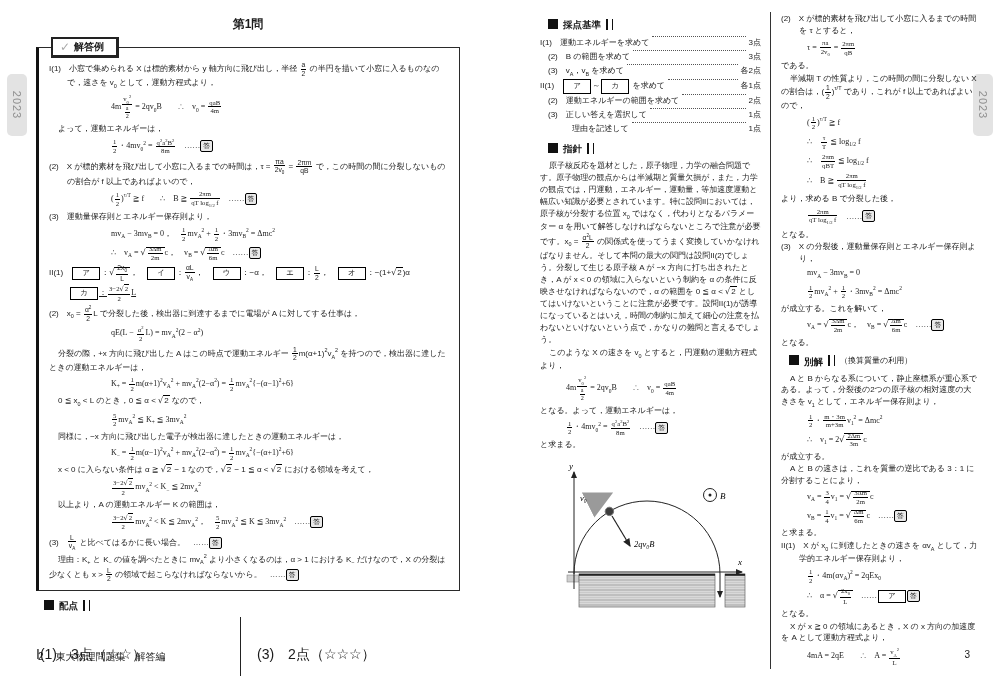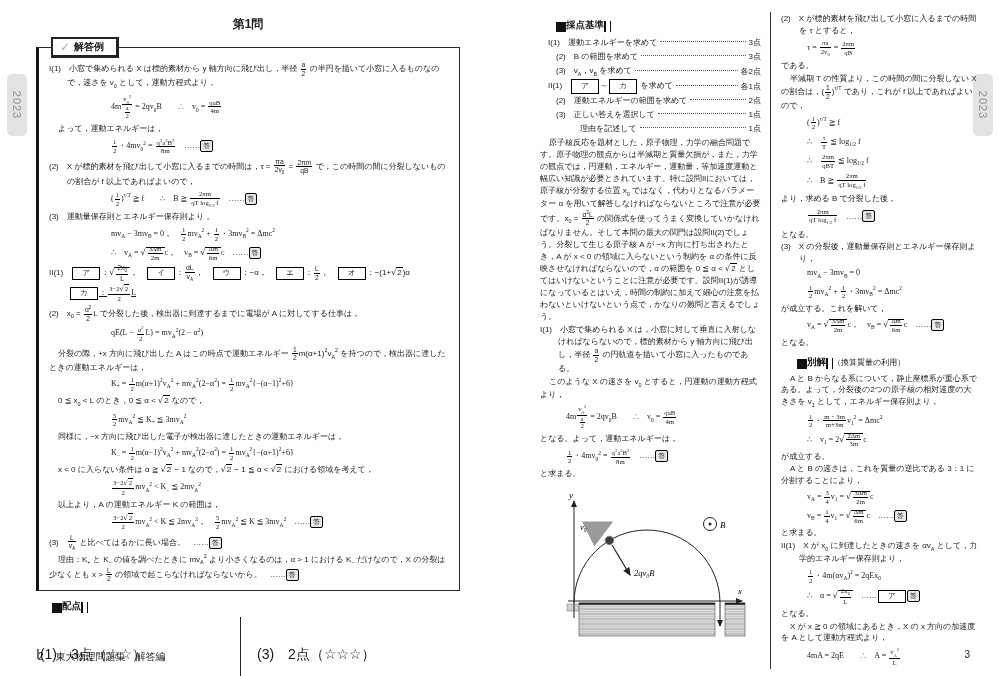--- a/index.html
+++ b/index.html
@@ -36,41 +36,41 @@
   .fr .fr{font-size:0.92em;}
   .sq{white-space:nowrap;text-indent:0;}
   .sq .rad{font-family:"DejaVu Sans",sans-serif;}
   .sq .ov{border-top:1px solid #000;padding:0 1px;}
   sub,sup{font-size:0.68em;}
   .kbox{display:inline-block;border:1px solid #000;min-width:20px;padding:0 3px;margin:0 1px;
     text-align:center;font-size:0.92em;text-indent:0;font-family:"Liberation Sans","DejaVu Sans",sans-serif;background:#fff;}
   .ansmark{display:inline-block;border:1px solid #000;border-radius:2px;background:#e9e9e9;
     padding:0 2px;font-size:0.85em;text-indent:0;font-family:"Liberation Sans","DejaVu Sans",sans-serif;}
   
-  .sec-head,.ln-sec{display:flex;align-items:flex-end;margin:7px 0 4px 16px;}
+  .sec-head,.ln-sec{display:flex;align-items:flex-start;gap:5px;margin:7px 0 4px 8px;}
   .sq-icon{width:10px;height:10px;background:#111;flex:0 0 auto;}
   .sec-title{font-weight:bold;font-size:9.5px;white-space:nowrap;}
   .dbar{width:4px;height:11px;border-left:2px solid #111;border-right:1px solid #111;flex:0 0 auto;}
   .sec-note{font-size:8px;white-space:nowrap;}
   
   .haiten{margin-top:9px;}
   .haiten-cols{display:flex;margin-top:3px;}
   .haiten-left{width:204px;}
   .haiten-right{flex:1;border-left:1px solid #222;padding-left:16px;}
   .pt-item{font-size:14px;line-height:1.7;white-space:pre;margin-top:26px;}
   
   .footer-left{position:absolute;left:38px;bottom:12px;display:flex;align-items:baseline;gap:12px;}
   .footer-left .pgno{font-size:10px;}
   .footer-left .bkttl{font-size:10px;font-weight:normal;}
   .footer-right{position:absolute;right:30px;bottom:16px;font-size:10px;}
   
   .page-right{position:absolute;left:540px;top:12px;width:438px;display:flex;}
   .rp-col1{width:230px;padding-right:9px;box-sizing:border-box;}
   .rp-col2{flex:1;border-left:1px solid #333;padding-left:10px;box-sizing:border-box;}
-  .score-row{display:flex;align-items:center;font-size:8px;line-height:1.75;margin-left:8px;}
+  .score-row{display:flex;align-items:flex-start;font-size:8px;line-height:1.75;}
   .score-row .sr-label{white-space:nowrap;}
   .score-row .leader{flex:1;border-bottom:1px dotted #555;margin:0 3px 3px 3px;min-width:8px;}
   .score-row .sr-pts{white-space:nowrap;}
   .score-row.indent{padding-left:32px;}
   .shishin-par{font-size:8px;line-height:1.5;text-indent:9px;margin:1px 0;}
   .figure-wrap{margin:8px 0 0 2px;}
   .fig-label{font-family:"Liberation Serif","DejaVu Serif",serif;font-style:italic;}
 </style>
 </head>
 <body>
@@ -187,26 +187,30 @@
           </div>
           <div class="score-row indent">
             <span class="sr-label">理由を記述して</span>
             <span class="leader"></span>
             <span class="sr-pts">1点</span>
           </div>
         </div>
     </div>
 
     <div>
+      <div class="sec-head">
+        <span class="sq-icon"></span>
+        <span class="sec-title">指針</span>
+        <span class="dbar"></span>
+      </div>
       <div class="shishin-par">原子核反応を題材とした，原子物理，力学の融合問題です。原子物理の観点からは半減期と質量欠損が，また，力学の観点では，円運動，エネルギー，運動量，等加速度運動と幅広い知識が必要とされています。特に設問IIにおいては，原子核が分裂する位置 x<sub>0</sub> ではなく，代わりとなるパラメーター α を用いて解答しなければならないところで注意が必要です。x<sub>0</sub> = <span class="fr"><span class="nu">α<sup>2</sup>L</span><span class="de">2</span></span> の関係式を使ってうまく変換していかなければなりません。そして本問の最大の関門は設問II(2)でしょう。分裂して生じる原子核 A が −x 方向に打ち出されたとき，A が x &lt; 0 の領域に入らないという制約を α の条件に反映させなければならないので，α の範囲を 0 ≦ α &lt; <span class="sq"><span class="rad">√</span><span class="ov">2</span></span> としてはいけないということに注意が必要です。設問II(1)が誘導になっているとはいえ，時間の制約に加えて細心の注意を払わないといけないという点で，かなりの難問と言えるでしょう。</div>
     </div>
 
     <div>
       <div>
-          <div class="ln ln-h">I(1)　小窓で集められる X は，小窓に対して垂直に入射しなければならないので，標的素材から y 軸方向に飛び出し，半径 <span class="fr"><span class="nu">a</span><span class="de">2</span></span> の円軌道を描いて小窓に入ったものである。</div>
           <div class="ln ln-p">このような X の速さを v<sub>0</sub> とすると，円運動の運動方程式より，</div>
           <div class="ln ln-m">4m<span class="fr"><span class="nu">v<sub>0</sub><sup>2</sup></span><span class="de"><span class="fr"><span class="nu">a</span><span class="de">2</span></span></span></span> = 2qv<sub>0</sub>B　　∴　v<sub>0</sub> = <span class="fr"><span class="nu">qaB</span><span class="de">4m</span></span></div>
           <div class="ln ln-t">となる。よって，運動エネルギーは，</div>
           <div class="ln ln-m"><span class="fr"><span class="nu">1</span><span class="de">2</span></span>・4mv<sub>0</sub><sup>2</sup> = <span class="fr"><span class="nu">q<sup>2</sup>a<sup>2</sup>B<sup>2</sup></span><span class="de">8m</span></span>　……<span class="ansmark">答</span></div>
           <div class="ln ln-t">と求まる。</div>
         </div>
     </div>
 
     <div class="figure-wrap">
       <svg width="212" height="152" viewBox="0 0 212 152">

